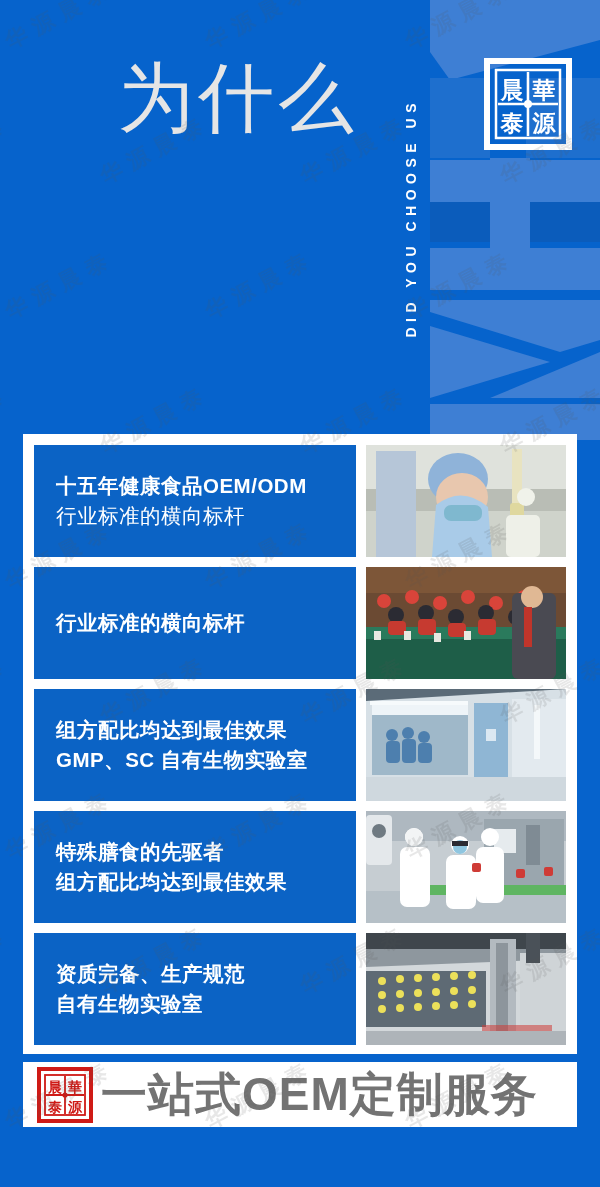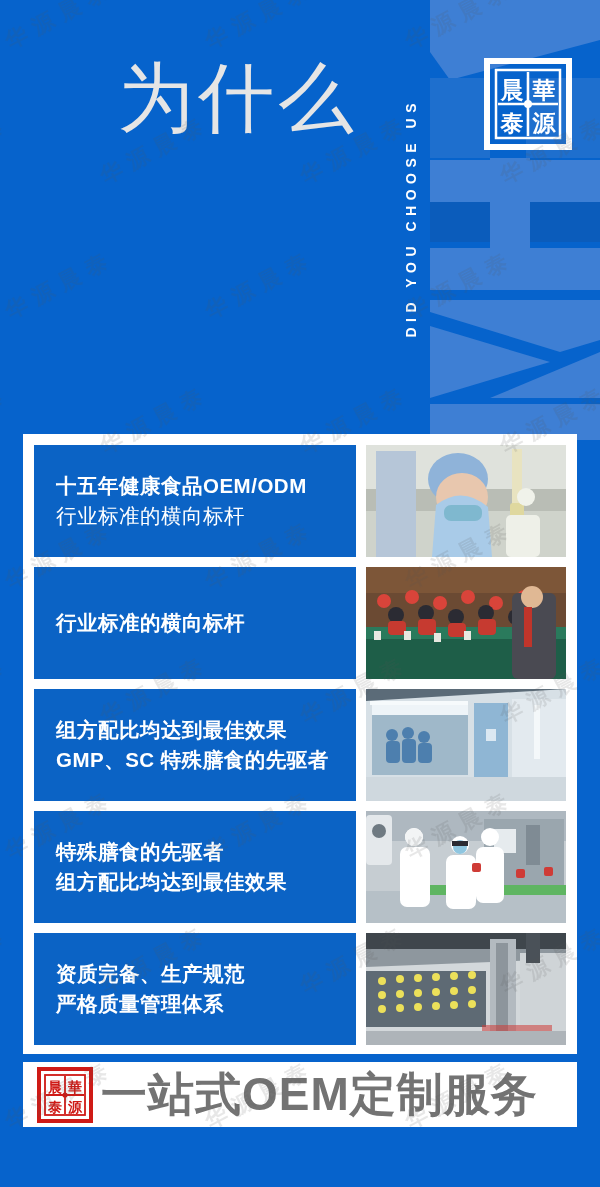--- a/index.html
+++ b/index.html
@@ -281,21 +281,21 @@
             <rect x="68" y="66" width="7" height="9"></rect>
               <rect x="98" y="64" width="7" height="9"></rect>
           </g>
         </svg>
       </div>
     </div>
 
     <div class="feature-row">
       <div class="feature-text">
         <div class="t-line bold">组方配比均达到最佳效果</div>
-        <div class="t-line bold">GMP、SC 特殊膳食的先驱者</div>
+        <div class="t-line bold">GMP、SC 自有生物实验室</div>
       </div>
       <div class="feature-photo">
         <svg viewBox="0 0 200 112" preserveAspectRatio="none" xmlns="http://www.w3.org/2000/svg">
           <rect width="200" height="112" fill="#c5cfd6"></rect>
           <rect x="0" y="0" width="200" height="12" fill="#5b6b78"></rect>
           <polygon points="0,12 200,0 200,104 0,112" fill="#d7e0e6"></polygon>
           <rect x="6" y="16" width="96" height="70" fill="#9fb8c9"></rect>
           <rect x="6" y="16" width="96" height="10" fill="#eef4f8"></rect>
           <rect x="108" y="14" width="34" height="76" fill="#8fb6d4"></rect>
           <rect x="120" y="40" width="10" height="12" fill="#dbe8f2"></rect>
@@ -347,21 +347,21 @@
             <rect x="150" y="58" width="9" height="9" rx="2"></rect>
             <rect x="178" y="56" width="9" height="9" rx="2"></rect>
           </g>
         </svg>
       </div>
     </div>
 
     <div class="feature-row">
       <div class="feature-text">
         <div class="t-line bold">资质完备、生产规范</div>
-        <div class="t-line bold">严格质量管理体系</div>
+        <div class="t-line bold">自有生物实验室</div>
       </div>
       <div class="feature-photo">
         <svg viewBox="0 0 200 112" preserveAspectRatio="none" xmlns="http://www.w3.org/2000/svg">
           <rect width="200" height="112" fill="#b9bfc4"></rect>
           <rect x="0" y="0" width="200" height="16" fill="#3f464c"></rect>
           <rect x="0" y="16" width="200" height="18" fill="#8e979e"></rect>
           <polygon points="0,34 200,26 200,98 0,108" fill="#d3d8db"></polygon>
           <rect x="0" y="38" width="120" height="56" fill="#5e6a74"></rect>
           <g fill="#ece05a">
             <circle cx="16" cy="48" r="4"></circle>

